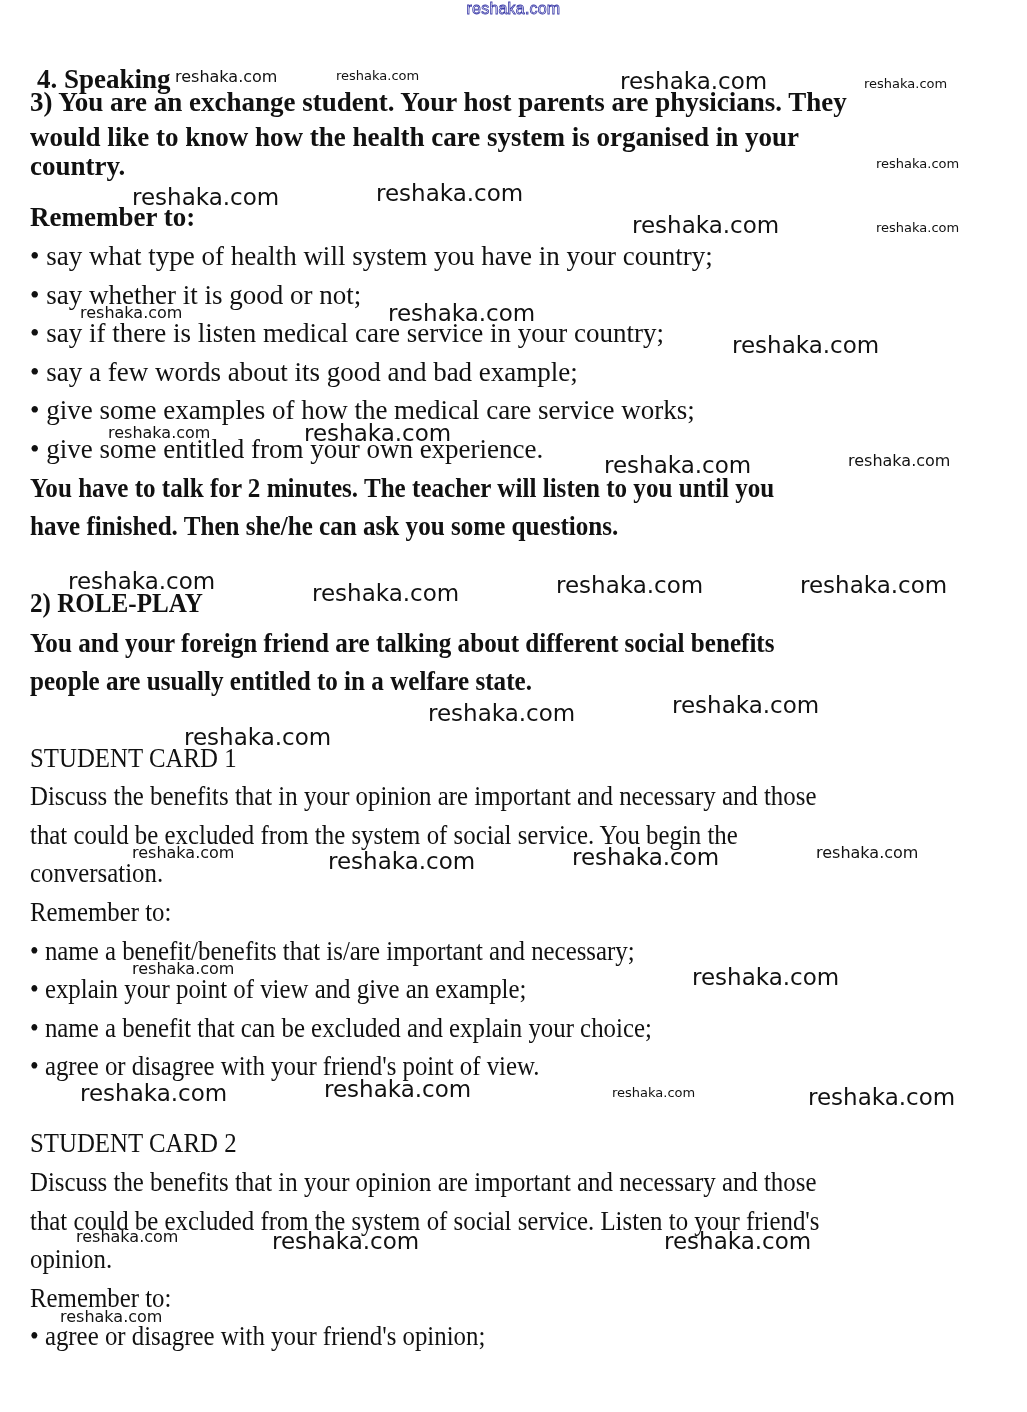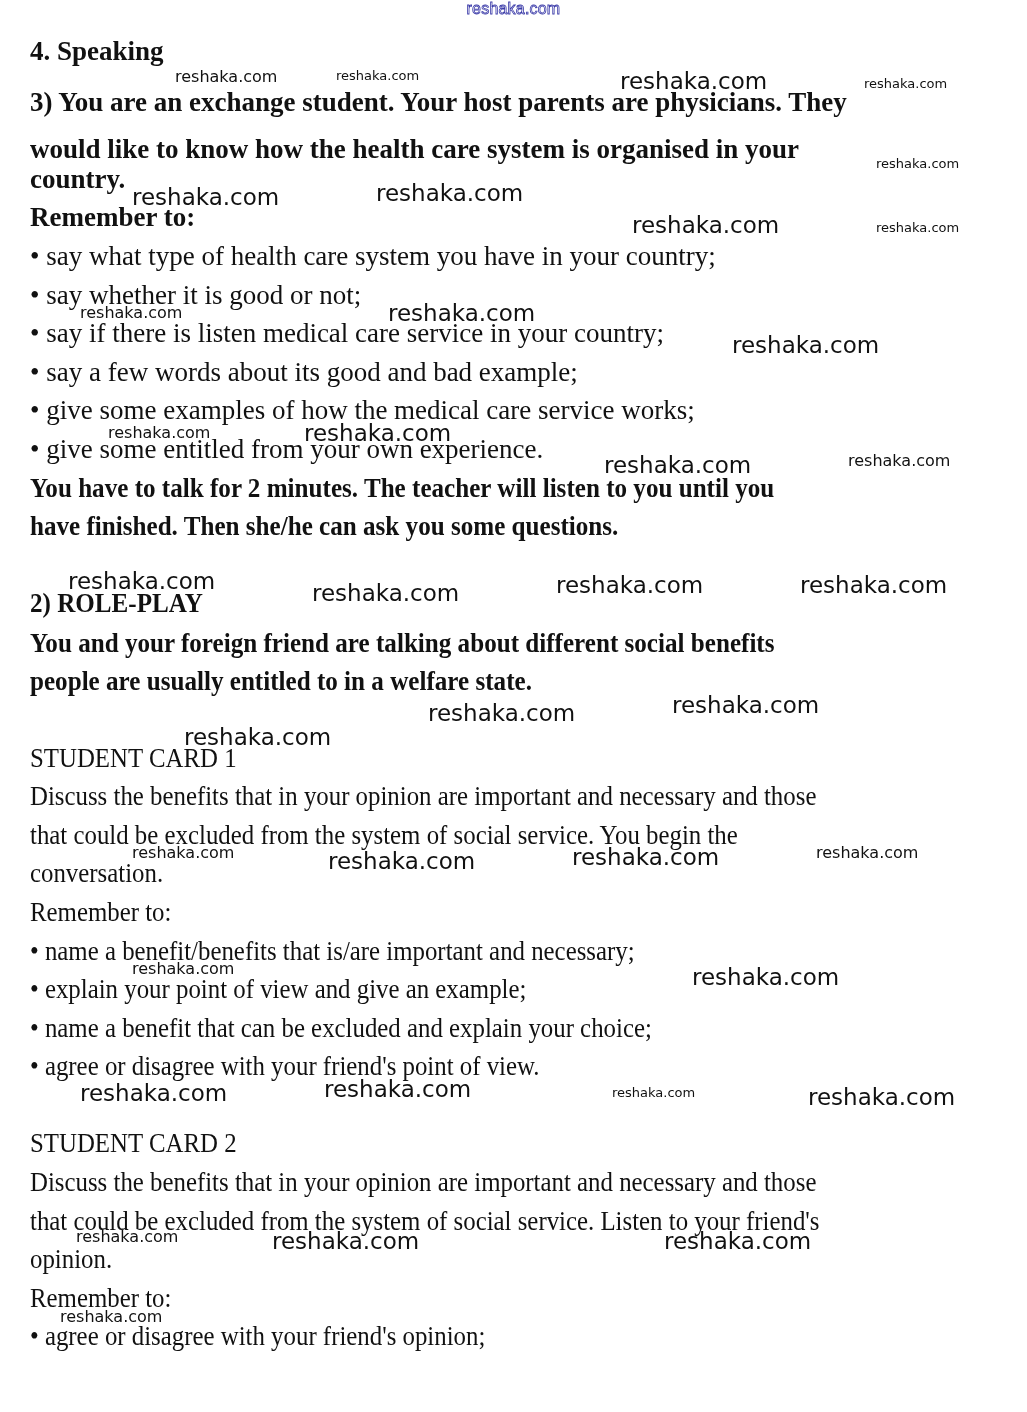--- a/index.html
+++ b/index.html
@@ -11,28 +11,28 @@
     .wm { position: absolute; white-space: nowrap; font-family: "DejaVu Sans", sans-serif; color: #111; line-height: 1; }
     .wm-s { font-size: 13px; }
     .wm-m { font-size: 16px; }
     .wm-l { font-size: 23px; }
   </style>
 </head>
 <body>
 
 <div class="site-header">reshaka.com</div>
 
-<div class="line bold" style="top:38px;">4. Speaking</div>
+<div class="line bold" style="top:66px;margin-left:7px;">4. Speaking</div>
 
 <div class="line bold" style="top:89px;">3) You are an exchange student. Your host parents are physicians. They</div>
-<div class="line bold" style="top:136px;">would like to know how the health care system is organised in your</div>
-<div class="line bold" style="top:166px;text-align:right;">country.</div>
+<div class="line bold" style="top:124px;">would like to know how the health care system is organised in your</div>
+<div class="line bold" style="top:153px;text-align:right;">country.</div>
 <div class="line bold" style="top:204px;">Remember to:</div>
 
-<div class="line" style="top:243px;">• say what type of health care system you have in your country;</div>
+<div class="line" style="top:243px;">• say what type of health will system you have in your country;</div>
 <div class="line" style="top:282px;">• say whether it is good or not;</div>
 <div class="line" style="top:320px;">• say if there is listen medical care service in your country;</div>
 <div class="line" style="top:359px;">• say a few words about its good and bad example;</div>
 <div class="line" style="top:397px;">• give some examples of how the medical care service works;</div>
 <div class="line" style="top:436px;">• give some entitled from your own experience.</div>
 
 <div class="line bold cond" style="top:475px; transform:scaleX(0.93);">You have to talk for 2 minutes. The teacher will listen to you until you</div>
 <div class="line bold cond" style="top:513px; transform:scaleX(0.93);">have finished. Then she/he can ask you some questions.</div>
 
 <div class="line bold cond" style="top:590px; transform:scaleX(0.93);">2) ROLE-PLAY</div>

